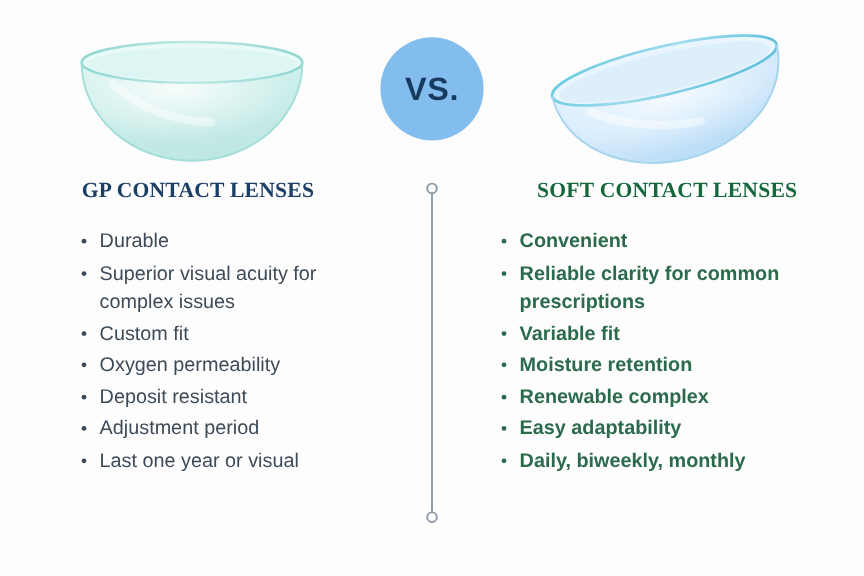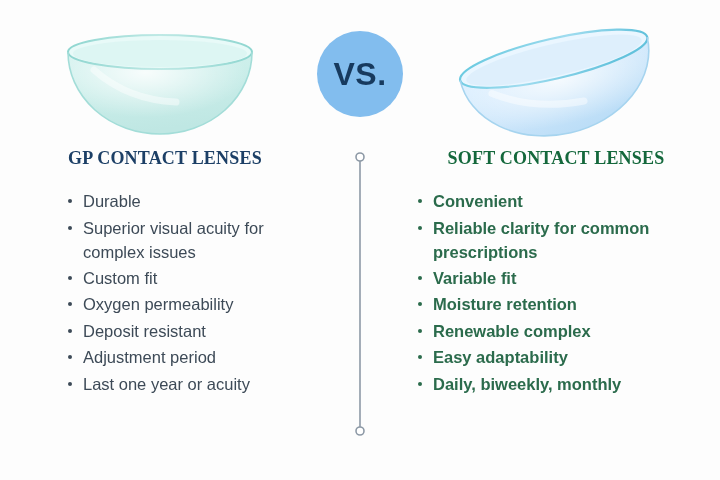--- a/index.html
+++ b/index.html
@@ -51,21 +51,21 @@
     height: 86px;
     border-radius: 50%;
     background: #82bdee;
     display: flex;
     align-items: center;
     justify-content: center;
   }
   #vs-badge-label {
     font-family: "Liberation Sans", sans-serif;
     font-weight: bold;
-    font-size: 32px;
+    font-size: 27px;
     letter-spacing: 0.5px;
     color: #173a5e;
     line-height: 1;
   }
 
   
   #divider {
     position: absolute;
     left: 352px;
     top: 152px;
@@ -215,21 +215,21 @@
 
   <div class="column" id="gp-column">
     <h2 class="column-heading">GP CONTACT LENSES</h2>
     <ul class="feature-list" id="gp-feature-list">
       <li class="feature-item"><span class="bullet-dot"></span><span>Durable</span></li>
       <li class="feature-item"><span class="bullet-dot"></span><span>Superior visual acuity for complex issues</span></li>
       <li class="feature-item"><span class="bullet-dot"></span><span>Custom fit</span></li>
       <li class="feature-item"><span class="bullet-dot"></span><span>Oxygen permeability</span></li>
       <li class="feature-item"><span class="bullet-dot"></span><span>Deposit resistant</span></li>
       <li class="feature-item"><span class="bullet-dot"></span><span>Adjustment period</span></li>
-      <li class="feature-item"><span class="bullet-dot"></span><span>Last one year or acuity</span></li>
+      <li class="feature-item"><span class="bullet-dot"></span><span>Last one year or visual</span></li>
     </ul>
   </div>
 
   <div class="column" id="soft-column">
     <h2 class="column-heading">SOFT CONTACT LENSES</h2>
     <ul class="feature-list" id="soft-feature-list">
       <li class="feature-item"><span class="bullet-dot"></span><span>Convenient</span></li>
       <li class="feature-item"><span class="bullet-dot"></span><span>Reliable clarity for common prescriptions</span></li>
       <li class="feature-item"><span class="bullet-dot"></span><span>Variable fit</span></li>
       <li class="feature-item"><span class="bullet-dot"></span><span>Moisture retention</span></li>

